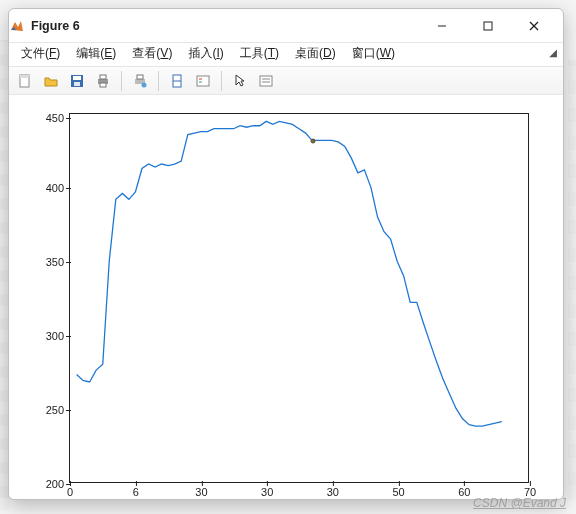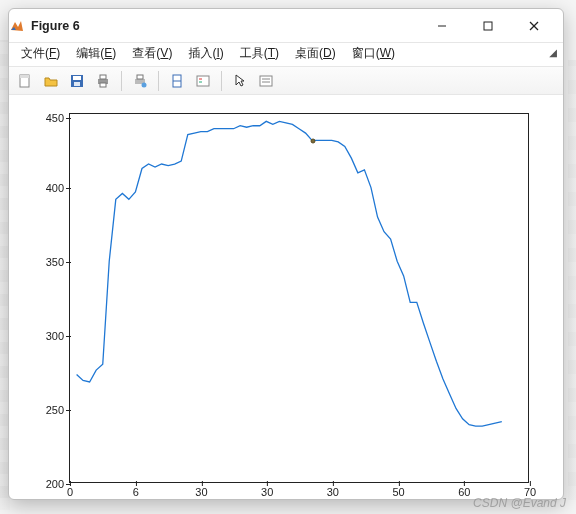--- a/index.html
+++ b/index.html
@@ -101,20 +101,21 @@
   .xtick { position:absolute; top:100%; transform:translateX(-50%); padding-top:4px; font-size:11px; color:#222;}
   .xtick::before{ content:""; position:absolute; left:50%; top:-1px; width:1px; height:5px; background:#222; }
   svg.line { position:absolute; left:0; top:0; width:100%; height:100%; overflow:visible; }
   .datapoint { position:absolute; width:5px; height:5px; border-radius:50%; background:#7a6a3a; border:1px solid #5a4d25; transform:translate(-50%,-50%);}
   
   .watermark {
     position:absolute; right:10px; bottom:4px;
     font-size:12px; color:rgba(120,120,120,.55);
     font-style:italic;
     pointer-events:none;
+    text-decoration:underline;
   }
 </style>
 </head>
 <body>
 
 <div class="bg-noise"></div>
 <div class="bg-noise-right"></div>
 
 <div class="figure-window">
 

